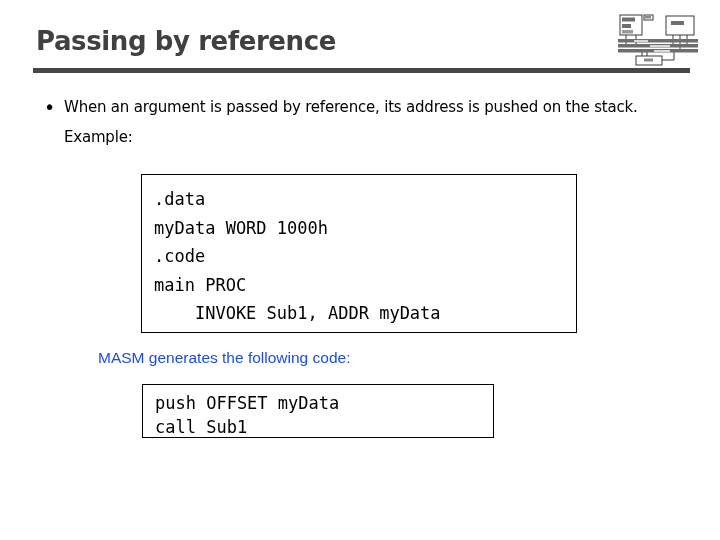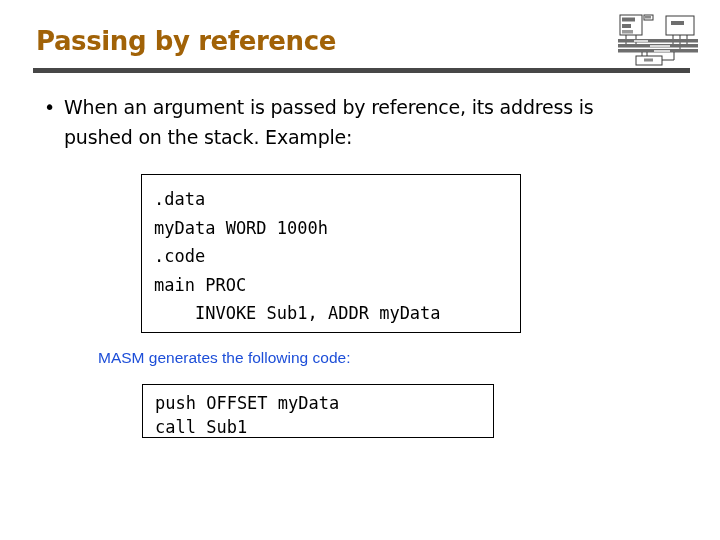--- a/index.html
+++ b/index.html
@@ -27,21 +27,21 @@
 
   
   #slide-title {
     position: absolute;
     left: 36px;
     top: 26px;
     font-family: "DejaVu Sans", sans-serif;
     font-size: 26px;
     font-weight: bold;
     letter-spacing: -0.4px;
-    color: #a16207;
+    color: #404040;
     white-space: nowrap;
   }
 
   #title-rule {
     position: absolute;
     left: 33px;
     top: 68px;
     width: 657px;
     height: 5px;
     background: #474747;
@@ -74,40 +74,40 @@
     line-height: 30px;
     width: 24px;
     flex: 0 0 24px;
     text-align: left;
     padding-left: 4px;
     box-sizing: border-box;
     color: #000000;
   }
   .bullet-text {
     font-family: "DejaVu Sans", sans-serif;
-    font-size: 19px;
+    font-size: 15px;
     line-height: 30px;
     letter-spacing: -0.2px;
     color: #000000;
   }
 
   
   .code-box {
     position: absolute;
     border: 1.5px solid #000000;
     background: #ffffff;
     box-sizing: border-box;
     font-family: "DejaVu Sans Mono", monospace;
     color: #000000;
     white-space: pre;
   }
   #code-box-1 {
     left: 141px;
     top: 174px;
-    width: 380px;
+    width: 436px;
     height: 159px;
     padding: 10px 12px 0 12px;
     font-size: 17px;
     line-height: 28.5px;
   }
   #code-box-2 {
     left: 142px;
     top: 384px;
     width: 352px;
     height: 54px;

